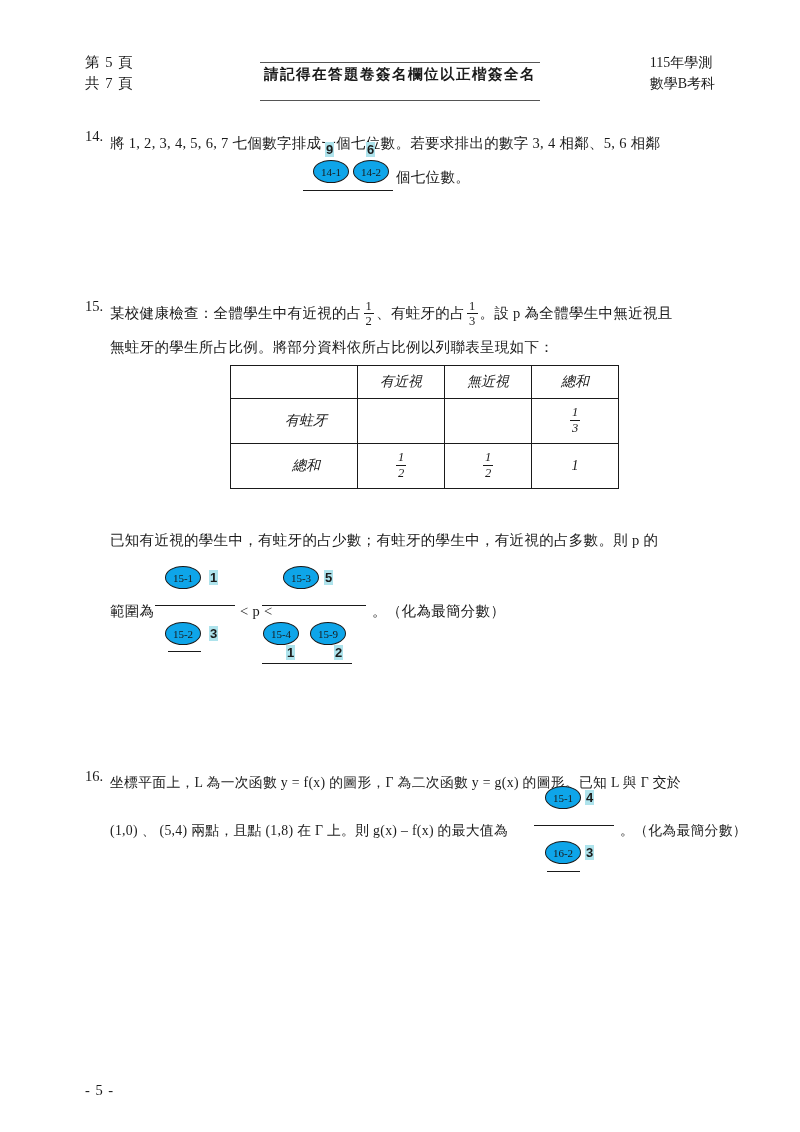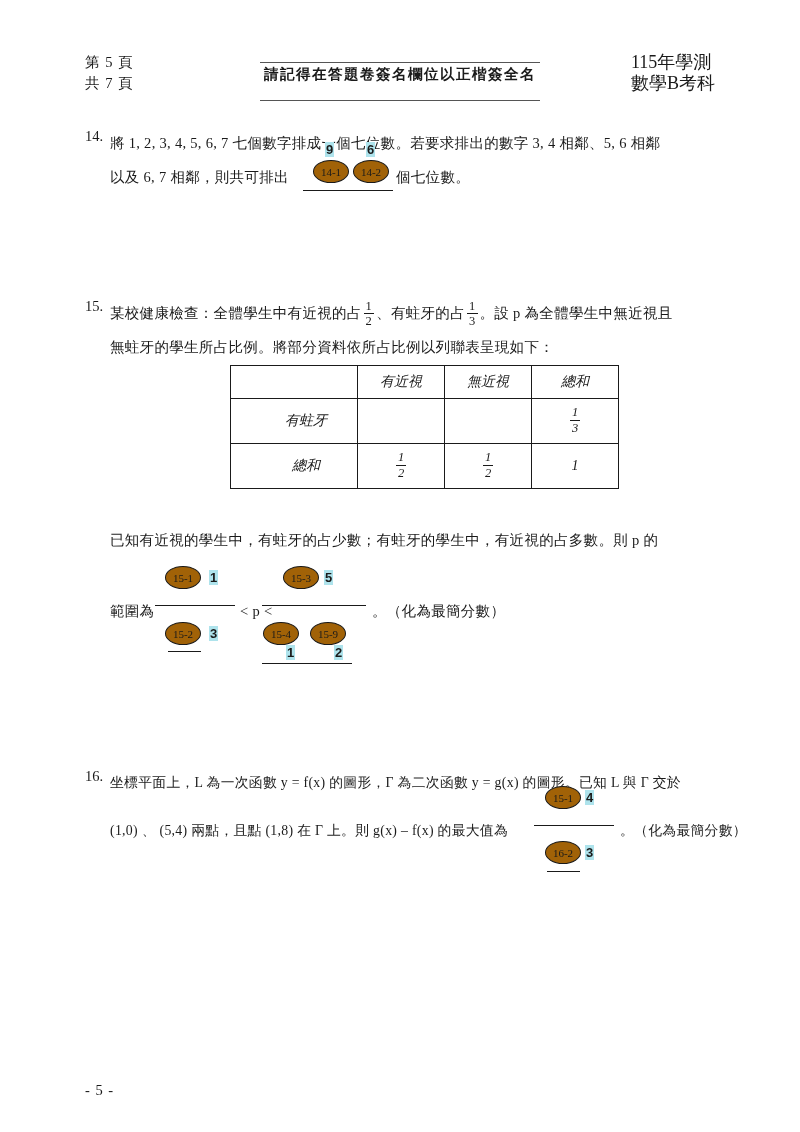--- a/index.html
+++ b/index.html
@@ -45,21 +45,21 @@
     font-weight: bold;
     letter-spacing: 1.5px;
     border-top: 1px solid #555;
     border-bottom: 1px solid #555;
     padding: 2px 4px 16px 4px;
     white-space: nowrap;
   }
   .hdr-right {
     position: absolute;
     right: 0; top: 0;
-    font-size: 18px;
+    font-size: 14px;
     line-height: 21px;
     text-align: left;
     white-space: nowrap;
   }
 
   
   .qnum {
     position: absolute;
     font-size: 14.5px;
     white-space: nowrap;
@@ -91,21 +91,21 @@
   .bubble {
     position: absolute;
     border: 1.3px solid #1a1a1a;
     border-radius: 50%;
     font-size: 11px;
     text-align: center;
     white-space: nowrap;
     display: flex;
     align-items: center;
     justify-content: center;
-    background: #a16207;
+    background: #0ea5e9;
   }
   .bubble.wide { width: 34px; height: 21px; }
   .hl {
     position: absolute;
     background: #aee3ec;
     color: #1a1a1a;
     font-size: 13px;
     font-weight: bold;
     font-family: "Liberation Sans", sans-serif;
     padding: 0 1px;
@@ -157,21 +157,20 @@
     <div class="hdr-center">請記得在答題卷簽名欄位以正楷簽全名</div>
     <div class="hdr-right">
       <div>115年學測</div>
       <div>數學B考科</div>
     </div>
   </div>
 
   <div class="qnum" style="left:85px; top:128px;">14.</div>
   <div class="qtext" style="left:110px; top:128px;">將 1, 2, 3, 4, 5, 6, 7 七個數字排成一個七位數。若要求排出的數字 3, 4 相鄰、5, 6 相鄰</div>
 
-  <div class="qtext" style="left:110px; top:162px;">以及 6, 7 相鄰，則共可排出</div>
 
   <div class="bubble wide" style="left:313px; top:160px;">14-1</div>
   <div class="hl" style="left:325px; top:142px;">9</div>
   <div class="ansline" style="left:303px; top:190px; width:50px;"></div>
 
   <div class="bubble wide" style="left:353px; top:160px;">14-2</div>
   <div class="hl" style="left:366px; top:142px;">6</div>
   <div class="ansline" style="left:353px; top:190px; width:40px;"></div>
 
   <div class="qtext" style="left:396px; top:162px;">個七位數。</div>

